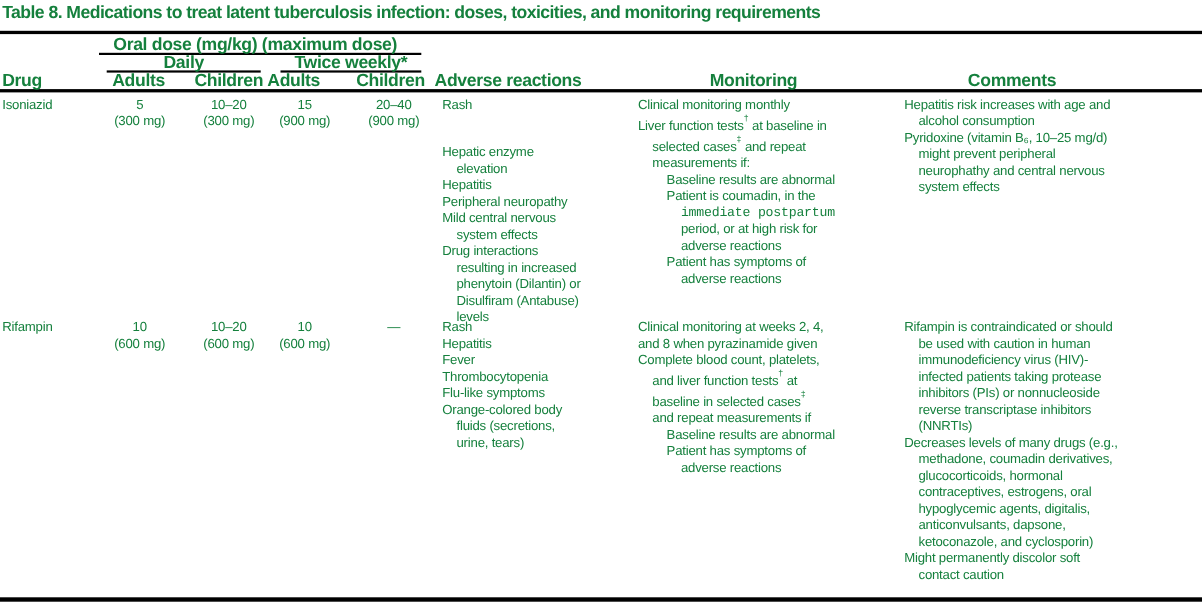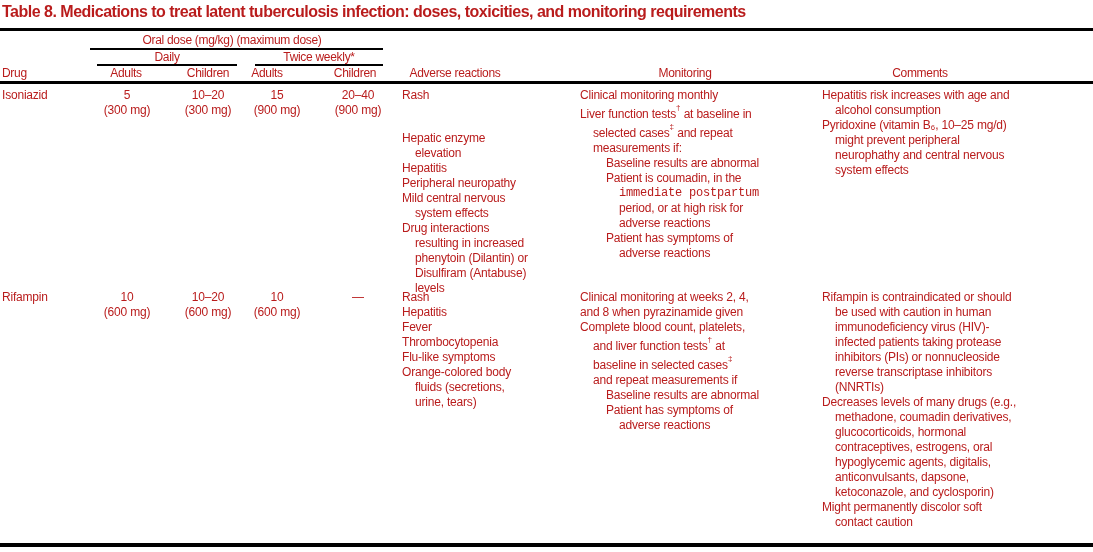--- a/index.html
+++ b/index.html
@@ -1,26 +1,26 @@
 <!DOCTYPE html>
 <html><head>
 <meta charset="utf-8">
 <style>
   html,body{margin:0;padding:0;background:#fff;}
   .page{
-    position:relative;width:1093px;height:552px;background:#ffffff;color:#b91c1c;
+    position:relative;width:1093px;height:552px;background:#ffffff;color:#15803d;
     font-family:"Liberation Sans","DejaVu Sans",sans-serif;
     font-size:12px;line-height:15px;letter-spacing:-0.2px;overflow:hidden;
   }
   .title{
     position:absolute;left:2px;top:2px;font-size:16px;font-weight:bold;
     letter-spacing:-0.5px;white-space:nowrap;line-height:20px;
   }
   .rule{position:absolute;background:#000;}
-  .hb{position:absolute;font-weight:normal;white-space:nowrap;font-size:12px;letter-spacing:-0.3px;}
+  .hb{position:absolute;font-weight:bold;white-space:nowrap;font-size:16px;letter-spacing:-0.3px;}
   .ctr{text-align:center;}
   .cell{position:absolute;white-space:nowrap;}
   .dose{text-align:center;}
   .ln{white-space:nowrap;}
   .ln sup{font-size:8px;position:relative;top:-3px;letter-spacing:0;}
 </style>
 </head>
 <body>
 
 <div class="page">

